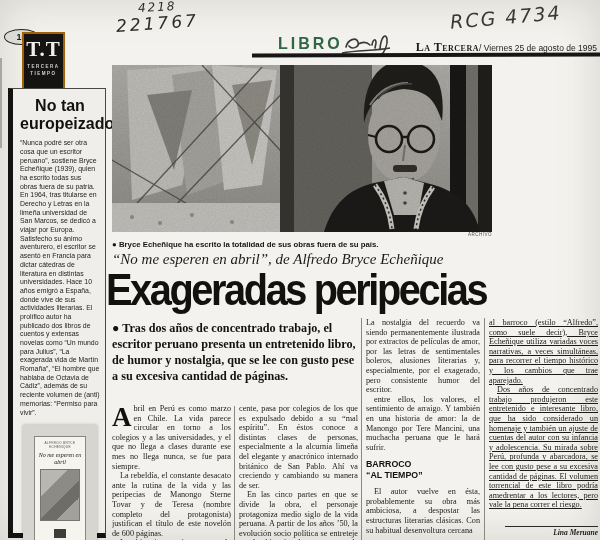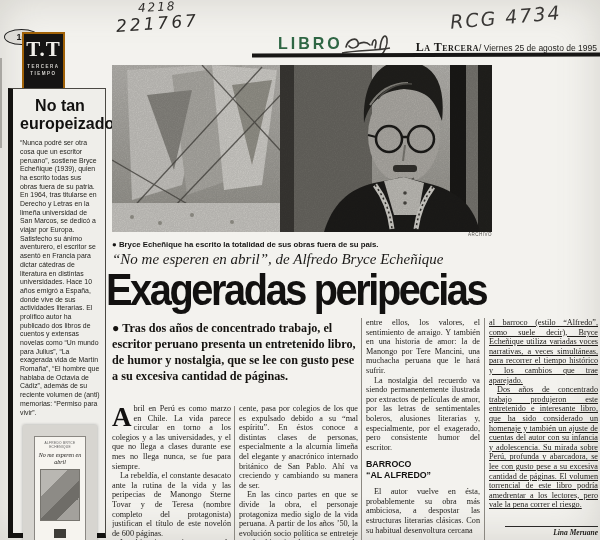--- a/index.html
+++ b/index.html
@@ -205,25 +205,25 @@
   <div class="bcol c1">
     <p><span class="dropcap">A</span><span>bril en Perú es como marzo en Chile. La vida parece circular en torno a los colegios y a las universidades, y el que no llega a clases durante ese mes no llega nunca, se fue para siempre.</span></p>
     <p>La rebeldía, el constante desacato ante la rutina de la vida y las peripecias de Manongo Sterne Tovar y de Teresa (nombre completo del protagonista) justifican el título de este novelón de 600 páginas.</p>
     <p>La historia comienza con la infancia de Manongo. El niño, casi adoles-</p>
   </div>
   <div class="bcol c2">
     <p>cente, pasa por colegios de los que es expulsado debido a su “mal espíritu”. En éstos conoce a distintas clases de personas, especialmente a la alcurnia limeña del elegante y anacrónico internado británico de San Pablo. Ahí va creciendo y cambiando su manera de ser.</p>
     <p>En las cinco partes en que se divide la obra, el personaje protagoniza medio siglo de la vida peruana. A partir de los años ’50, la evolución socio política se entreteje en la historia de un grupo de amigos; la fidelidad</p>
   </div>
   <div class="bcol c3">
+    <p>La nostalgia del recuerdo va siendo permanentemente ilustrada por extractos de películas de amor, por las letras de sentimentales boleros, alusiones literarias y, especialmente, por el exagerado, pero consistente humor del escritor.</p>
     <p>entre ellos, los valores, el sentimiento de arraigo. Y también en una historia de amor: la de Manongo por Tere Mancini, una muchacha peruana que le hará sufrir.</p>
-    <p>La nostalgia del recuerdo va siendo permanentemente ilustrada por extractos de películas de amor, por las letras de sentimentales boleros, alusiones literarias y, especialmente, por el exagerado, pero consistente humor del escritor.</p>
     <div class="subhead">
       <div>BARROCO</div>
-      <div>“AL ALFREDO”</div>
+      <div>“AL TIEMPO”</div>
     </div>
     <p style="text-indent:8px;">El autor vuelve en ésta, probablemente su obra más ambiciosa, a despostar las estructuras literarias clásicas. Con su habitual desenvoltura cercana</p>
   </div>
   <div class="bcol c4">
     <p>al barroco (estilo “Alfredo”, como suele decir), Bryce Echeñique utiliza variadas voces narrativas, a veces simultáneas, para recorrer el tiempo histórico y los cambios que trae aparejado.</p>
     <p>Dos años de concentrado trabajo produjeron este entretenido e interesante libro, que ha sido considerado un homenaje y también un ajuste de cuentas del autor con su infancia y adolescencia. Su mirada sobre Perú, profunda y abarcadora, se lee con gusto pese a su excesiva cantidad de páginas. El volumen torrencial de este libro podría amedrentar a los lectores, pero vale la pena correr el riesgo.</p>
   </div>
   <div class="byline-block">
     <div class="byline-rule"></div>
     <div class="byline-name">Lina Meruane</div>

